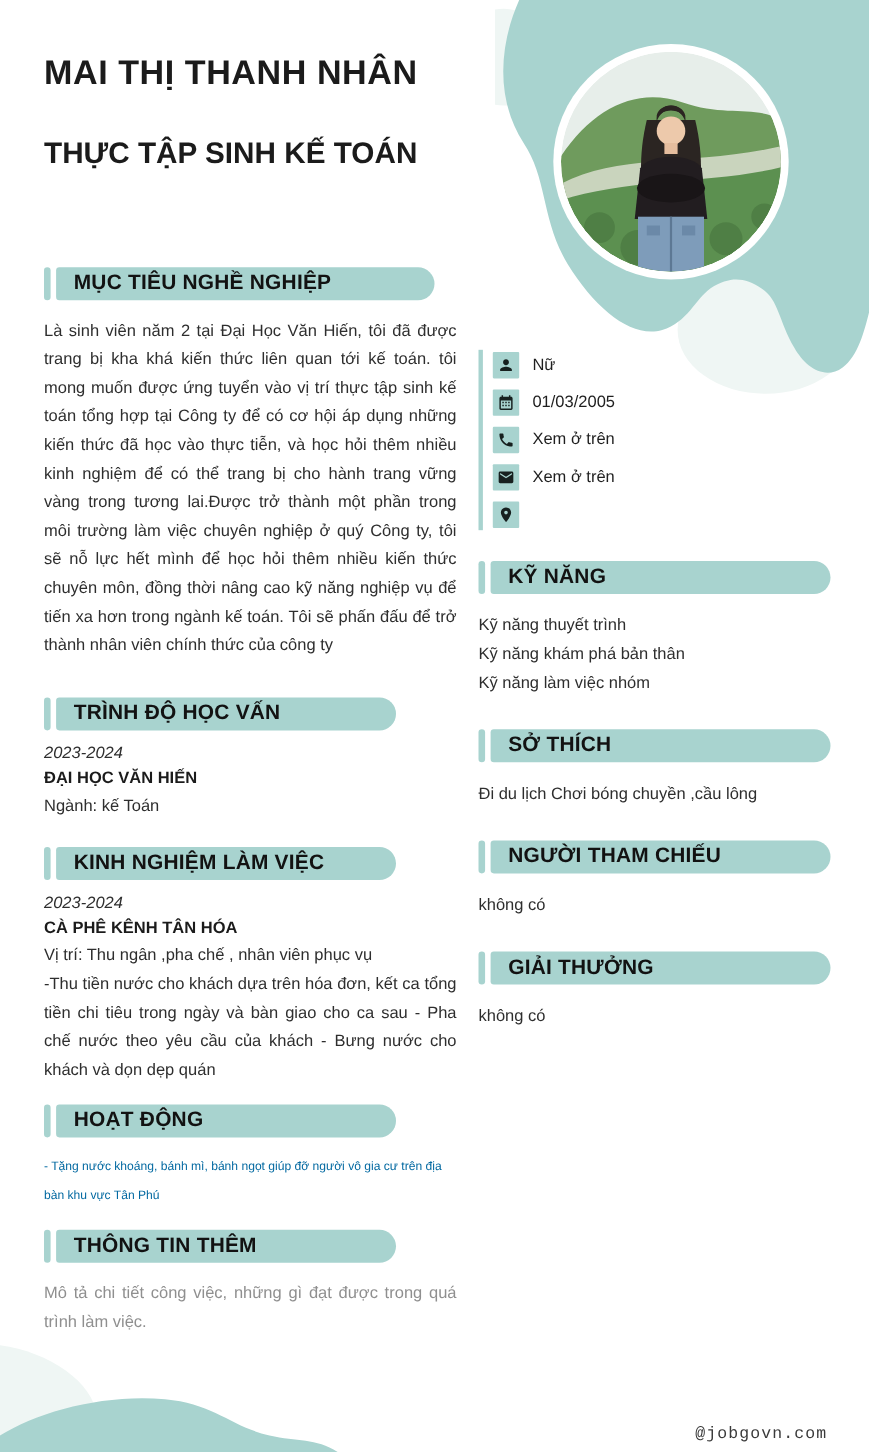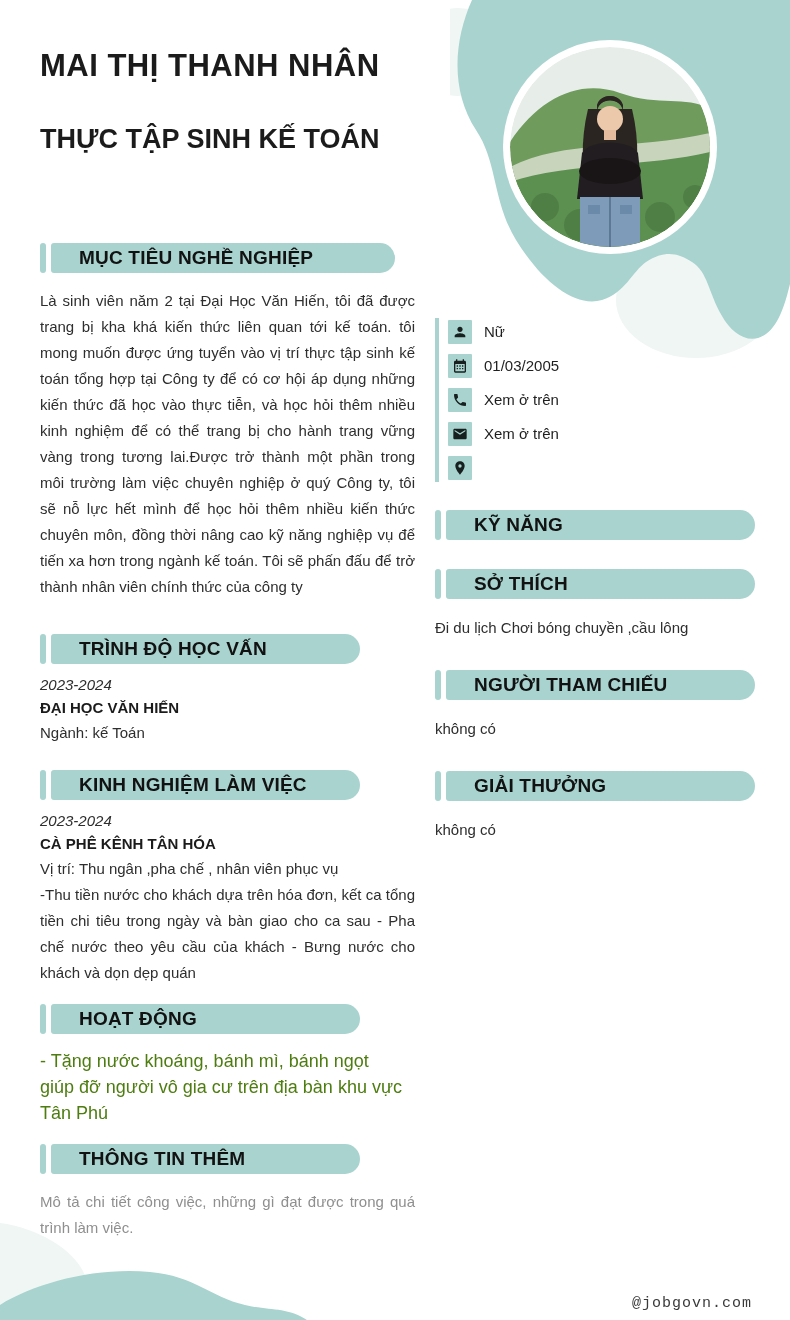--- a/index.html
+++ b/index.html
@@ -19,27 +19,27 @@
   .photo{width:200px;height:200px;border-radius:50%;overflow:hidden;display:block;}
   
   .col-left{position:absolute;left:40px;top:0;width:375px;}
   .col-right{position:absolute;left:435px;top:0;width:320px;}
   
   .name{margin:26px 0 0 0;font-size:31px;line-height:80px;font-weight:700;color:#1b1b1b;letter-spacing:.5px;}
   .job-title{margin:16px 0 0 0;font-size:27px;line-height:34px;font-weight:700;color:#1b1b1b;}
   
   .sec-head{display:flex;height:30px;align-items:stretch;}
   .sec-accent{width:6px;border-radius:3px;background:var(--accent);margin-right:5px;flex:none;}
-  .sec-bar{flex:1;background:var(--accent);border-radius:3px 15px 15px 3px;display:flex;align-items:center;padding-left:28px;}
+  .sec-bar{flex:1;background:var(--accent);border-radius:3px 15px 15px 3px;display:flex;align-items:center;padding-left:16px;}
   .sec-title{font-size:19px;font-weight:700;color:#121212;letter-spacing:.2px;white-space:nowrap;}
   .head-xl{width:355px;}
   .head-l{width:320px;}
   
   .para{font-size:15px;line-height:26px;text-align:justify;margin:15px 0 0 0;color:#2e2e2e;}
-  .para-left{font-size:18px;line-height:26px;margin:14px 10px 0 0;color:#4d7c0f;}
+  .para-left{font-size:11px;line-height:26px;margin:14px 10px 0 0;color:#0369a1;}
   .muted{color:#8f8f8f;}
   .period{font-style:italic;font-size:15px;line-height:22px;margin-top:10px;color:#2e2e2e;}
   .org{font-weight:700;font-size:15px;line-height:24px;color:#1b1b1b;}
   .detail{font-size:15px;line-height:26px;color:#2e2e2e;}
   
   .contact{margin-top:318px;border-left:4px solid var(--accent);padding:2px 0 2px 9px;}
   .c-row{display:flex;align-items:flex-start;margin-bottom:10px;}
   .c-row:last-child{margin-bottom:0;}
   .c-ic{width:24px;height:24px;background:var(--accent);flex:none;display:flex;align-items:center;justify-content:center;border-radius:1px;}
   .c-ic svg{width:16px;height:16px;fill:#17201f;}
@@ -196,20 +196,25 @@
         </span>
       </div>
     </div>
 
     <div class="sec-head head-l mt28">
       <span class="sec-accent"></span>
       <span class="sec-bar">
           <span class="sec-title">KỸ NĂNG</span>
         </span>
     </div>
+    <div class="mt16">
+      <div class="skill-line">Kỹ năng thuyết trình</div>
+      <div class="skill-line">Kỹ năng khám phá bản thân</div>
+      <div class="skill-line">Kỹ năng làm việc nhóm</div>
+    </div>
 
     <div class="sec-head head-l mt29">
       <span class="sec-accent"></span>
       <span class="sec-bar">
           <span class="sec-title">SỞ THÍCH</span>
         </span>
     </div>
     <div class="skill-line mt16">Đi du lịch Chơi bóng chuyền ,cầu lông</div>
 
     <div class="sec-head head-l mt29">

